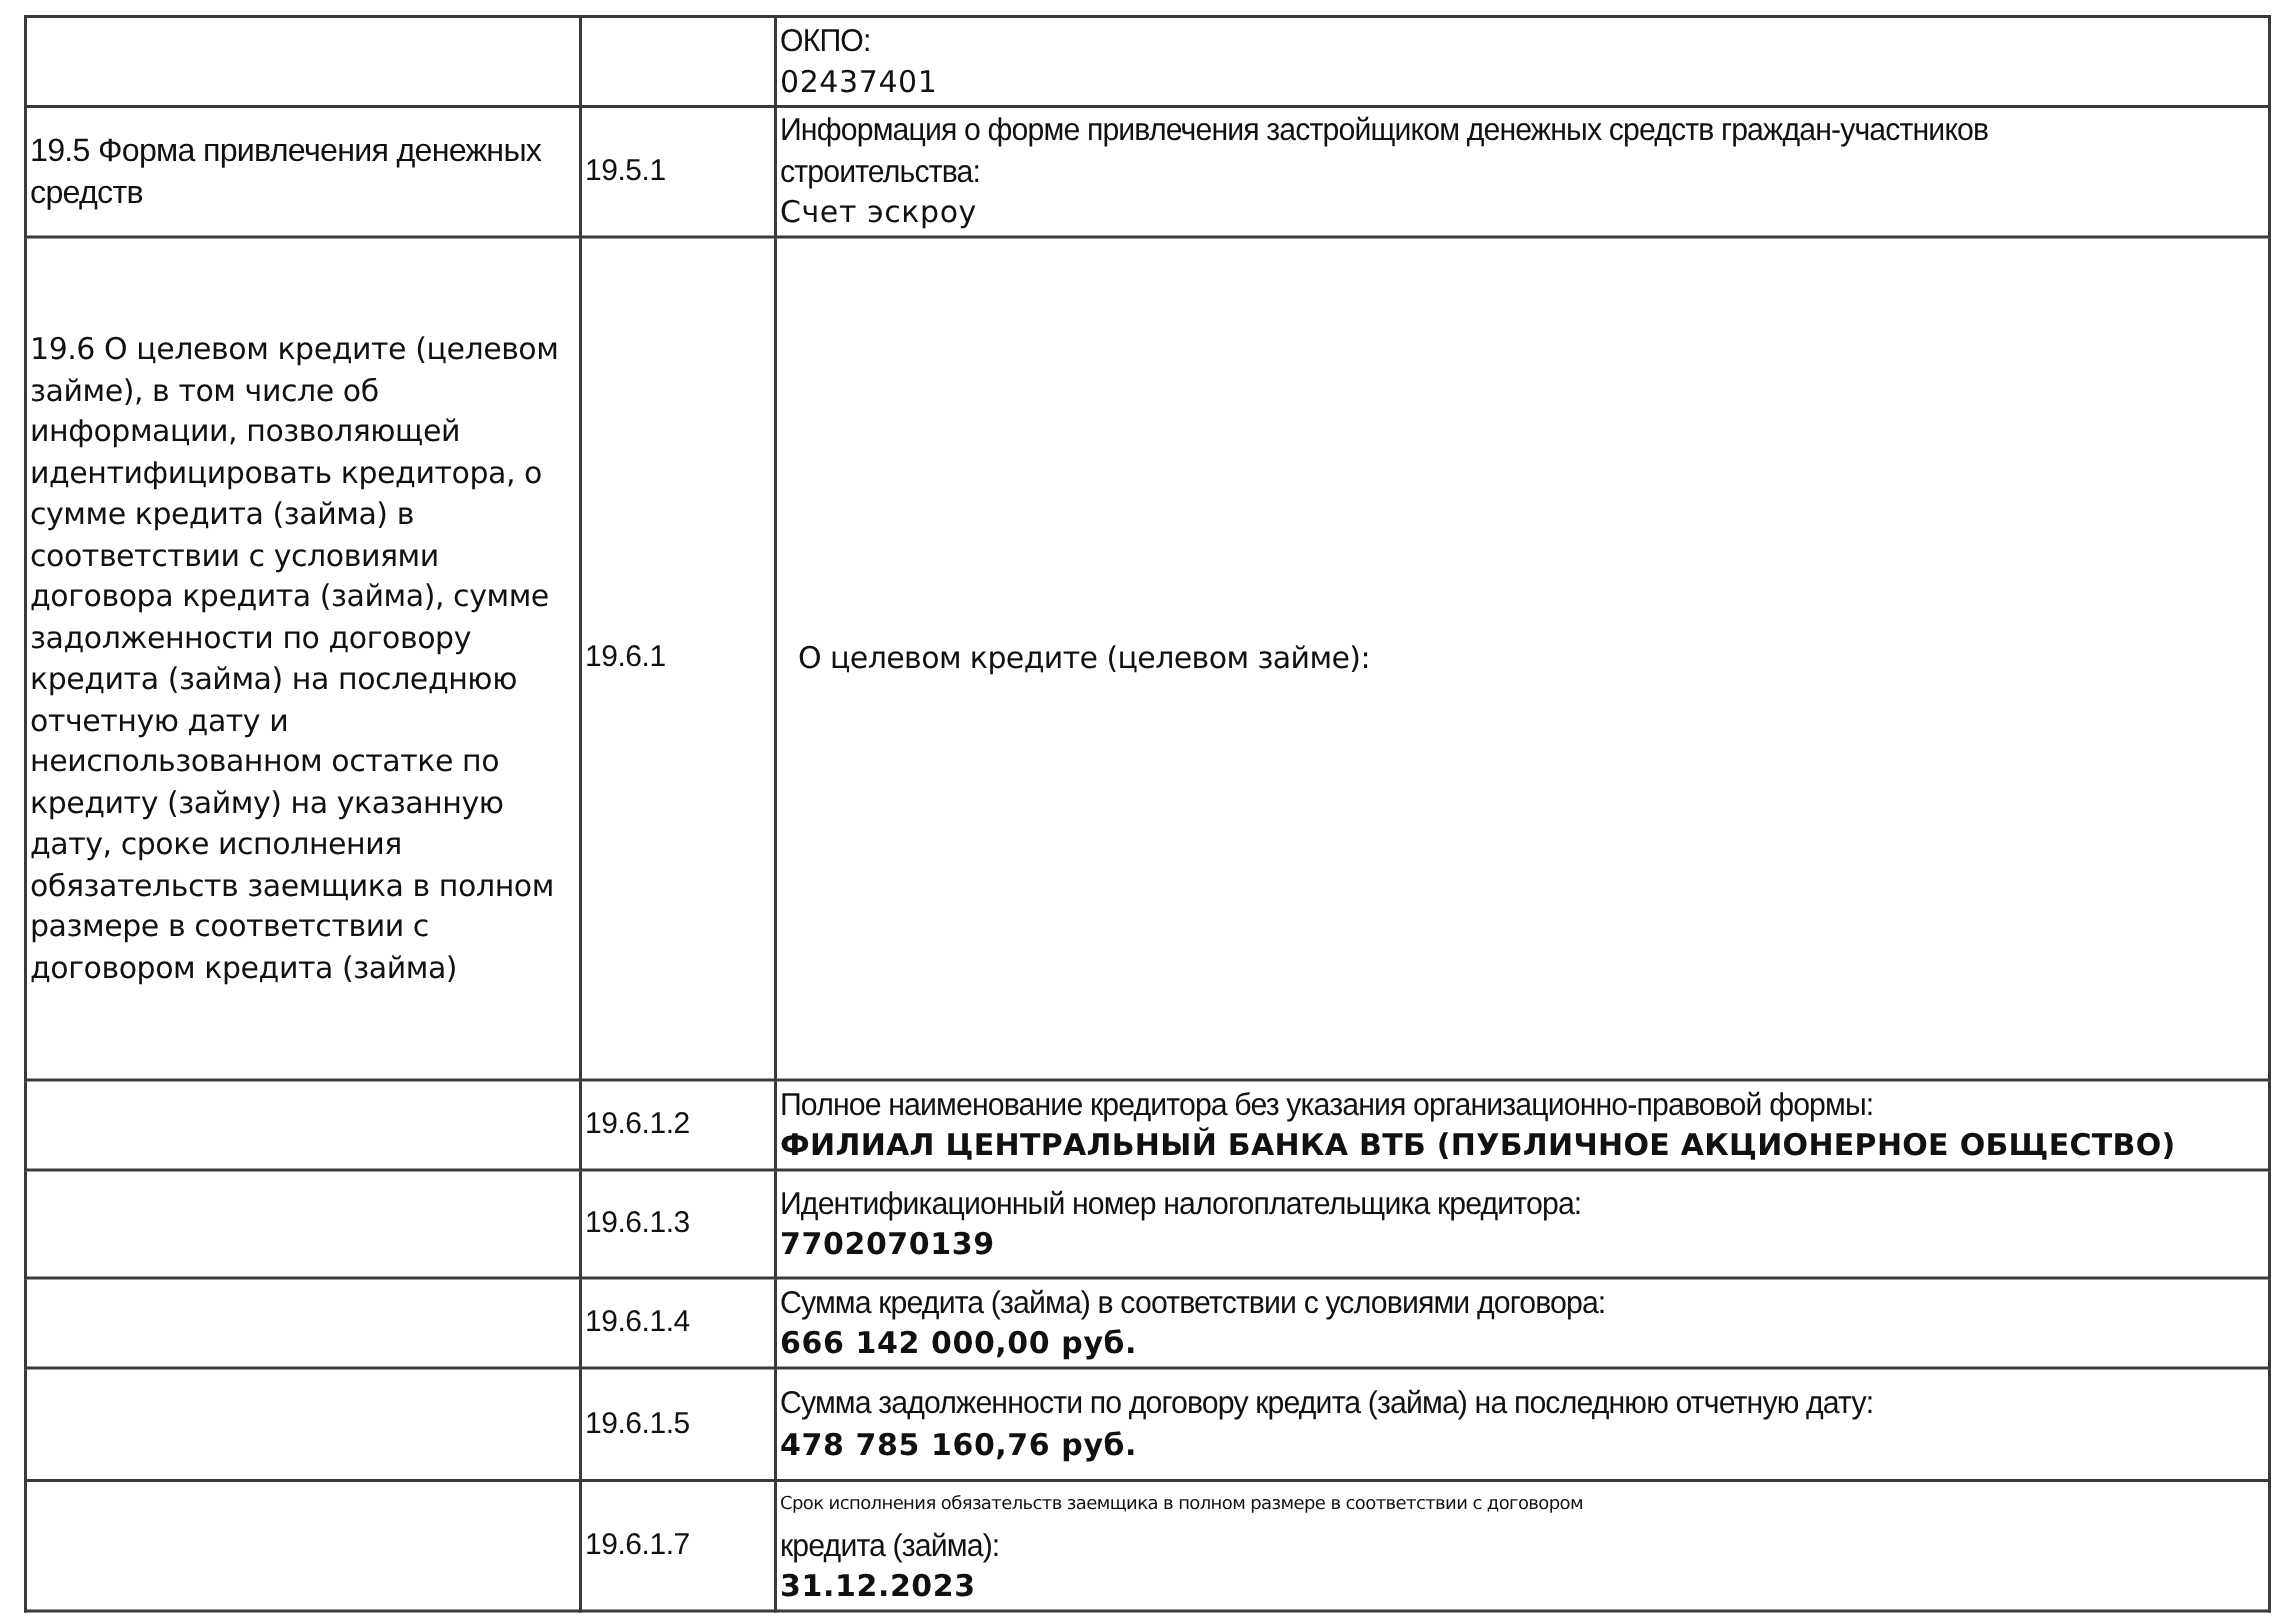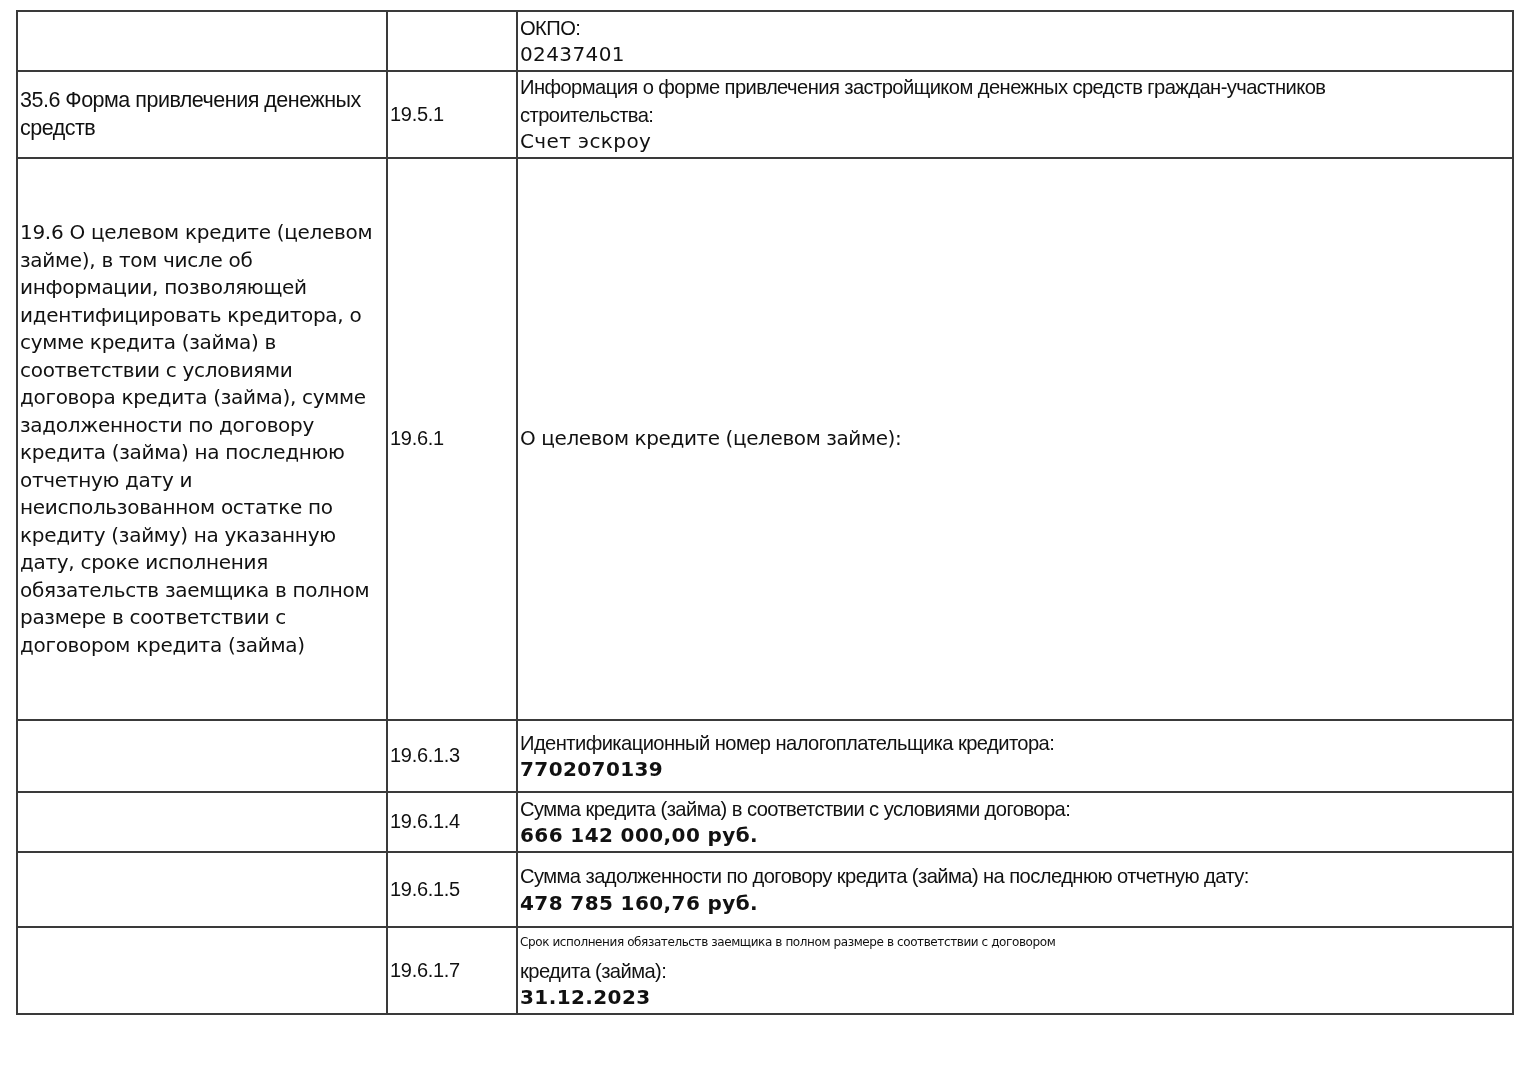--- a/index.html
+++ b/index.html
@@ -73,38 +73,46 @@
       <tr style="height:60px">
     <td class="section"></td>
     <td class="code"></td>
     <td>
       <span class="label">ОКПО:</span>
       <span class="value plain">02437401</span>
     </td>
   </tr>
 
   <tr style="height:87px">
-    <td class="section narrow">35.6 Форма привлечения денежных средств</td>
+    <td class="section narrow">19.5 Форма привлечения денежных средств</td>
     <td class="code">19.5.1</td>
     <td>
       <span class="label">Информация о форме привлечения застройщиком денежных средств граждан-участников</span>
       <span class="label">строительства:</span>
       <span class="value plain">Счет эскроу</span>
     </td>
   </tr>
 
   <tr style="height:562px">
     <td class="section">19.6 О целевом кредите (целевом займе), в том числе об информации, позволяющей идентифицировать кредитора, о сумме кредита (займа) в соответствии с условиями договора кредита (займа), сумме задолженности по договору кредита (займа) на последнюю отчетную дату и неиспользованном остатке по кредиту (займу) на указанную дату, сроке исполнения обязательств заемщика в полном размере в соответствии с договором кредита (займа)</td>
     <td class="code">19.6.1</td>
     <td>
-      <span class="label" style="font-family:'DejaVu Sans',sans-serif;font-size:20px;letter-spacing:-0.4px;transform:none;">О целевом кредите (целевом займе):</span>
+      <span class="label" style="font-family:'DejaVu Sans',sans-serif;font-size:20px;letter-spacing:-0.4px;transform:none;margin-left:12px;">О целевом кредите (целевом займе):</span>
     </td>
   </tr>
 
 
+  <tr style="height:60px">
+    <td></td>
+    <td class="code">19.6.1.2</td>
+    <td>
+      <span class="label">Полное наименование кредитора без указания организационно-правовой формы:</span>
+      <span class="value" style="letter-spacing:0.2px">ФИЛИАЛ ЦЕНТРАЛЬНЫЙ БАНКА ВТБ (ПУБЛИЧНОЕ АКЦИОНЕРНОЕ ОБЩЕСТВО)</span>
+    </td>
+  </tr>
 
   <tr style="height:72px">
     <td></td>
     <td class="code">19.6.1.3</td>
     <td>
       <span class="label">Идентификационный номер налогоплательщика кредитора:</span>
       <span class="value">7702070139</span>
     </td>
   </tr>
 

